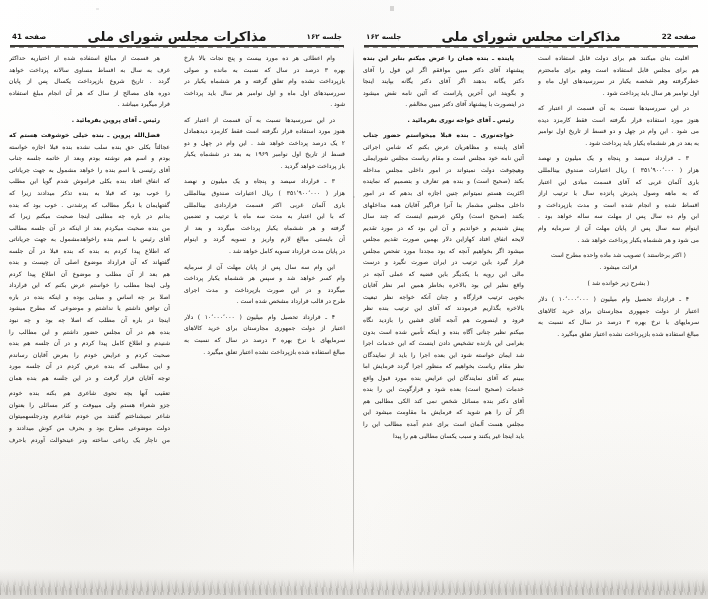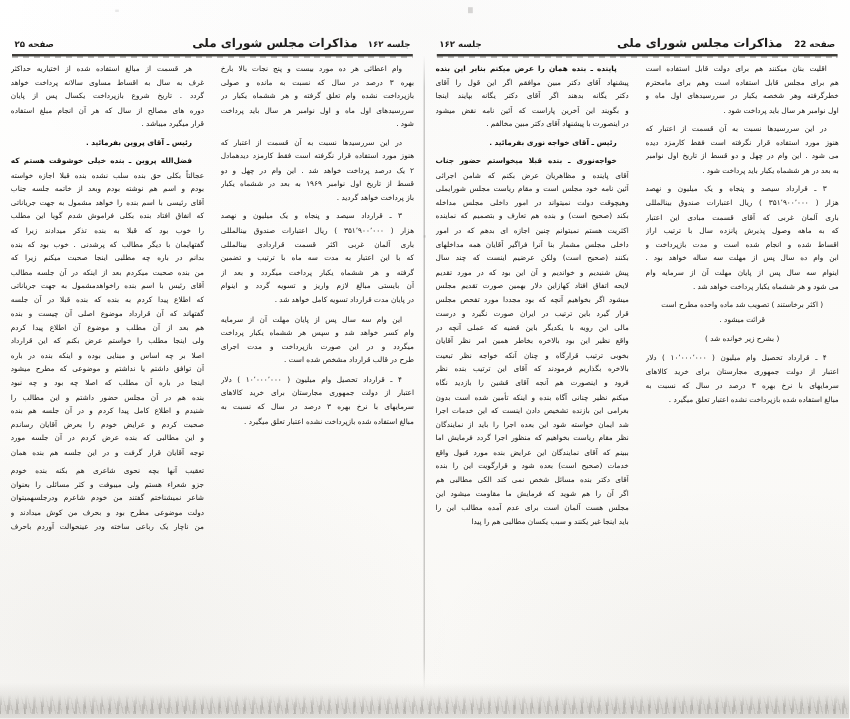--- a/index.html
+++ b/index.html
@@ -77,22 +77,22 @@
     display: flex;
     align-items: center;
     justify-content: space-between;
     font-size: 7.2px;
     font-weight: bold;
     color: #1d1c1a;
     letter-spacing: .1px;
   }
   .running-head .head-center {
     flex: 1;
-    text-align: right;
-    font-size: 10px;
+    text-align: center;
+    font-size: 13px;
   }
   .head-side {
     white-space: nowrap;
     min-width: 44px;
   }
   .head-side.at-start { text-align: right; }
   .head-side.at-end   { text-align: left; }
 
   .head-rule {
     position: absolute;
@@ -317,21 +317,21 @@
         </div>
 
       </div>
     </div>
 
     <div class="leaf">
 
       <div class="running-head">
         <span class="head-side at-start">جلسه ۱۶۲</span>
         <span class="head-center">مذاکرات مجلس شورای ملی</span>
-        <span class="head-side at-end">صفحه ۲۵</span>
+        <span class="head-side at-end">صفحه 41</span>
       </div>
       <div class="head-rule"></div>
 
       <div class="columns">
 
         <div class="text-col">
 
           <div class="para">
             <span class="line indent-first">وام اعطائی هر ده مورد بیست و پنج نجات بالا بارخ</span>
             <span class="line">بهره ۳ درصد در سال که نسبت به مانده و صولی</span>

